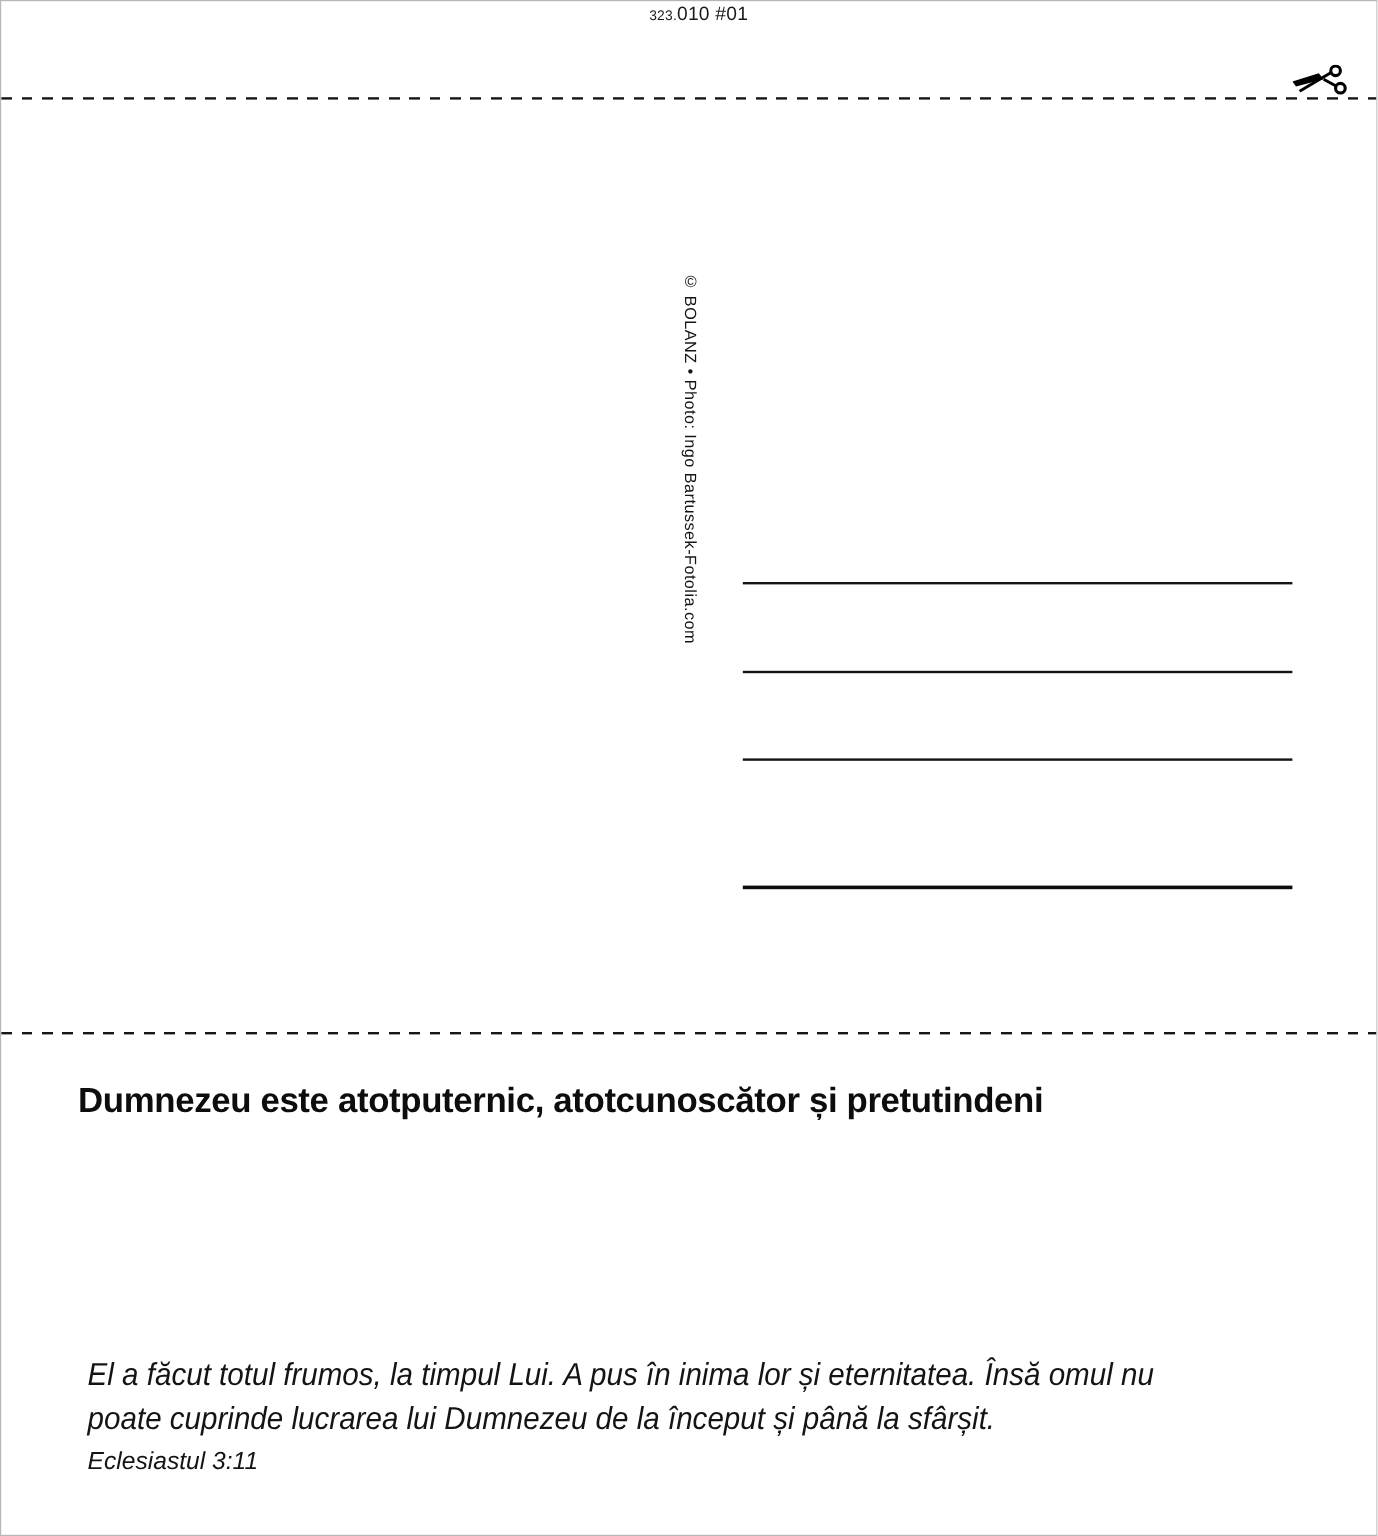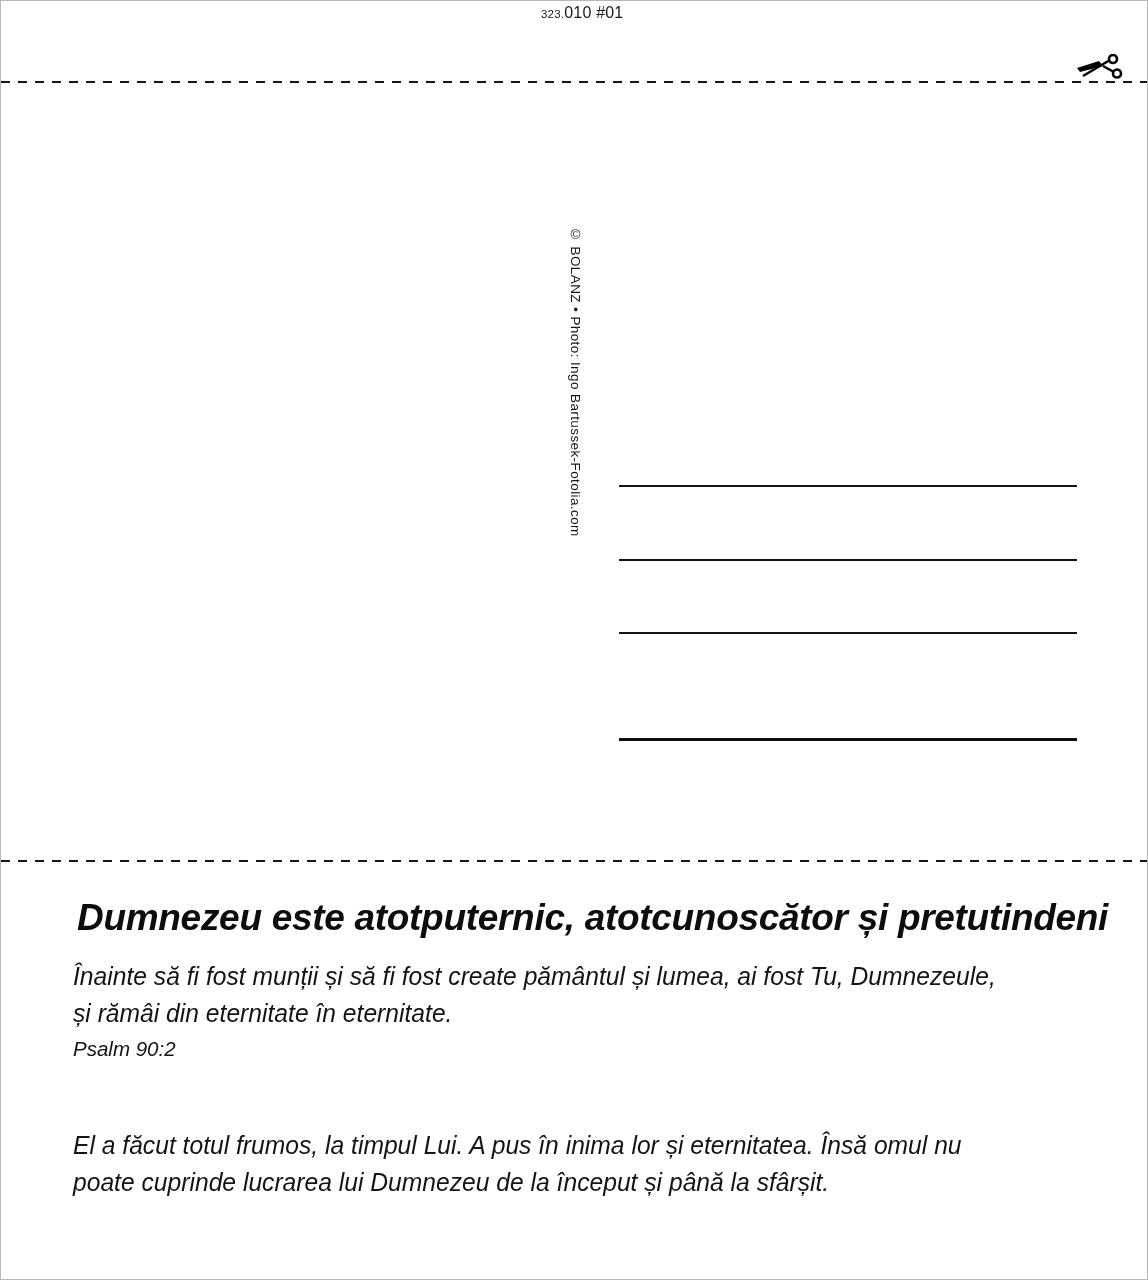--- a/index.html
+++ b/index.html
@@ -60,27 +60,26 @@
     background: #141414;
   }
   .address-line.l1 { top: 484px; }
   .address-line.l2 { top: 558px; }
   .address-line.l3 { top: 631px; }
   .address-line.l4 { top: 737px; height: 3px; background: #0c0c0c; }
 
   
   .heading {
     position: absolute;
-    left: 76px;
+    left: 64px;
     top: 900px;
     margin: 0;
-    font-size: 37px;
+    font-size: 29px;
     line-height: 34px;
     font-weight: bold;
-    font-style: italic;
     letter-spacing: -0.3px;
     white-space: nowrap;
     color: #0d0d0d;
   }
   .quote { position: absolute; left: 72px; }
   .quote-1 { top: 957px; }
   .quote-2 { top: 1126px; }
   .q-line {
     font-style: italic;
     font-size: 26.5px;
@@ -122,24 +121,20 @@
 
   <div class="address-line l1"></div>
   <div class="address-line l2"></div>
   <div class="address-line l3"></div>
   <div class="address-line l4"></div>
 
   <div class="cutline cutline-bottom"></div>
 
   <h1 class="heading">Dumnezeu este atotputernic, atotcunoscător și pretutindeni</h1>
 
-  <div class="quote quote-1">
-    <div class="q-line">Înainte să fi fost munții și să fi fost create pământul și lumea, ai fost Tu, Dumnezeule,</div>
-    <div class="q-line">și rămâi din eternitate în eternitate.</div>
-    <div class="q-ref">Psalm 90:2</div>
-  </div>
 
   <div class="quote quote-2">
     <div class="q-line">El a făcut totul frumos, la timpul Lui. A pus în inima lor și eternitatea. Însă omul nu</div>
     <div class="q-line">poate cuprinde lucrarea lui Dumnezeu de la început și până la sfârșit.</div>
+    <div class="q-ref">Eclesiastul 3:11</div>
   </div>
 
 </div>
 
 </body></html>

